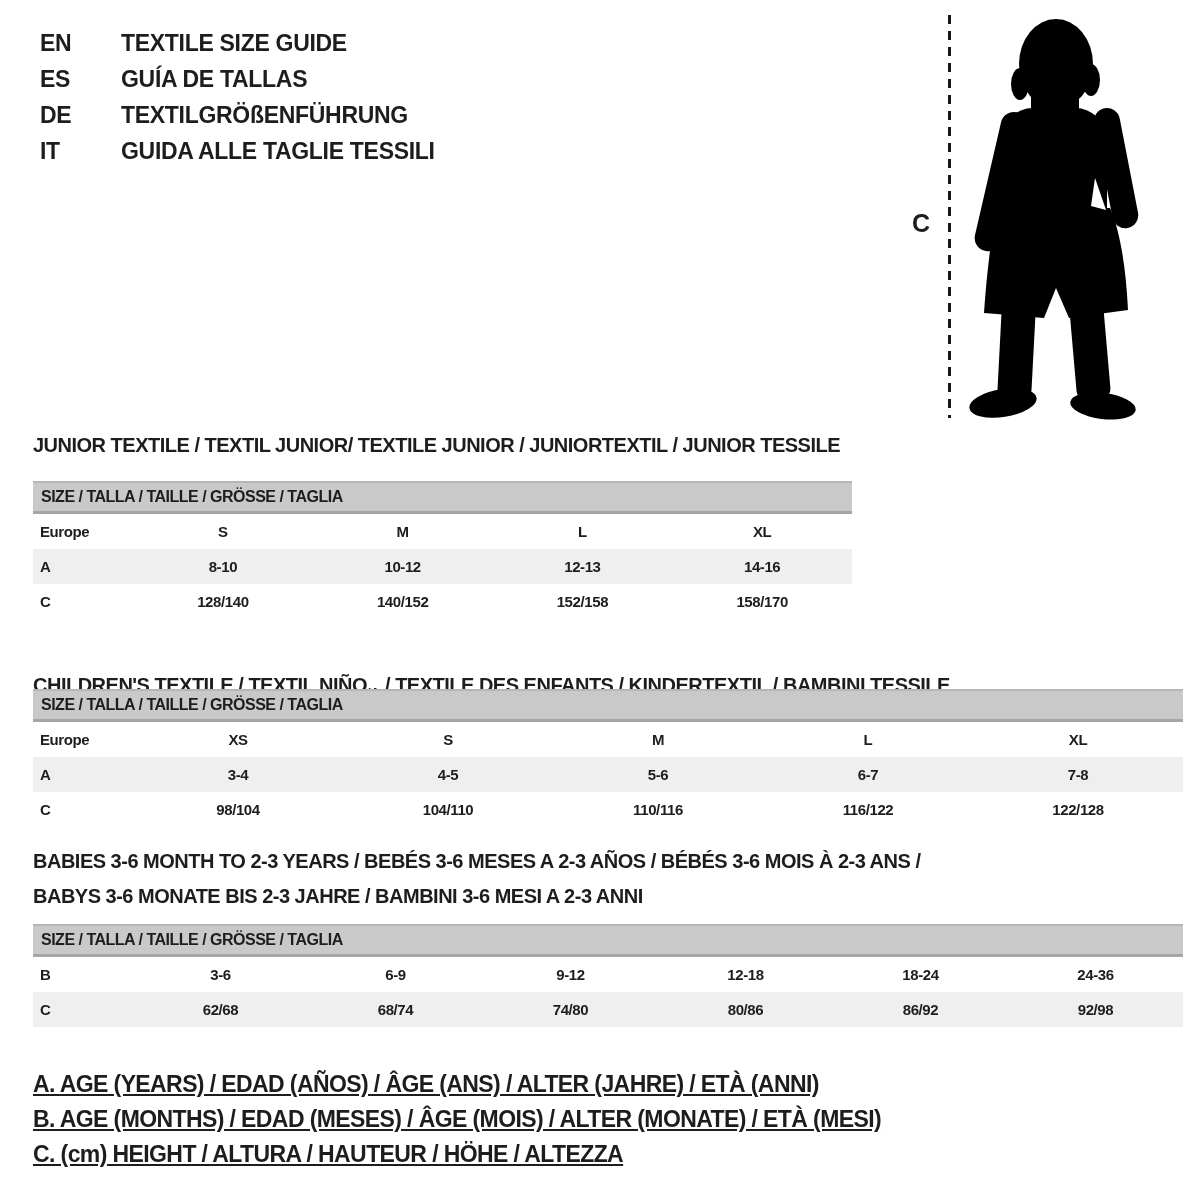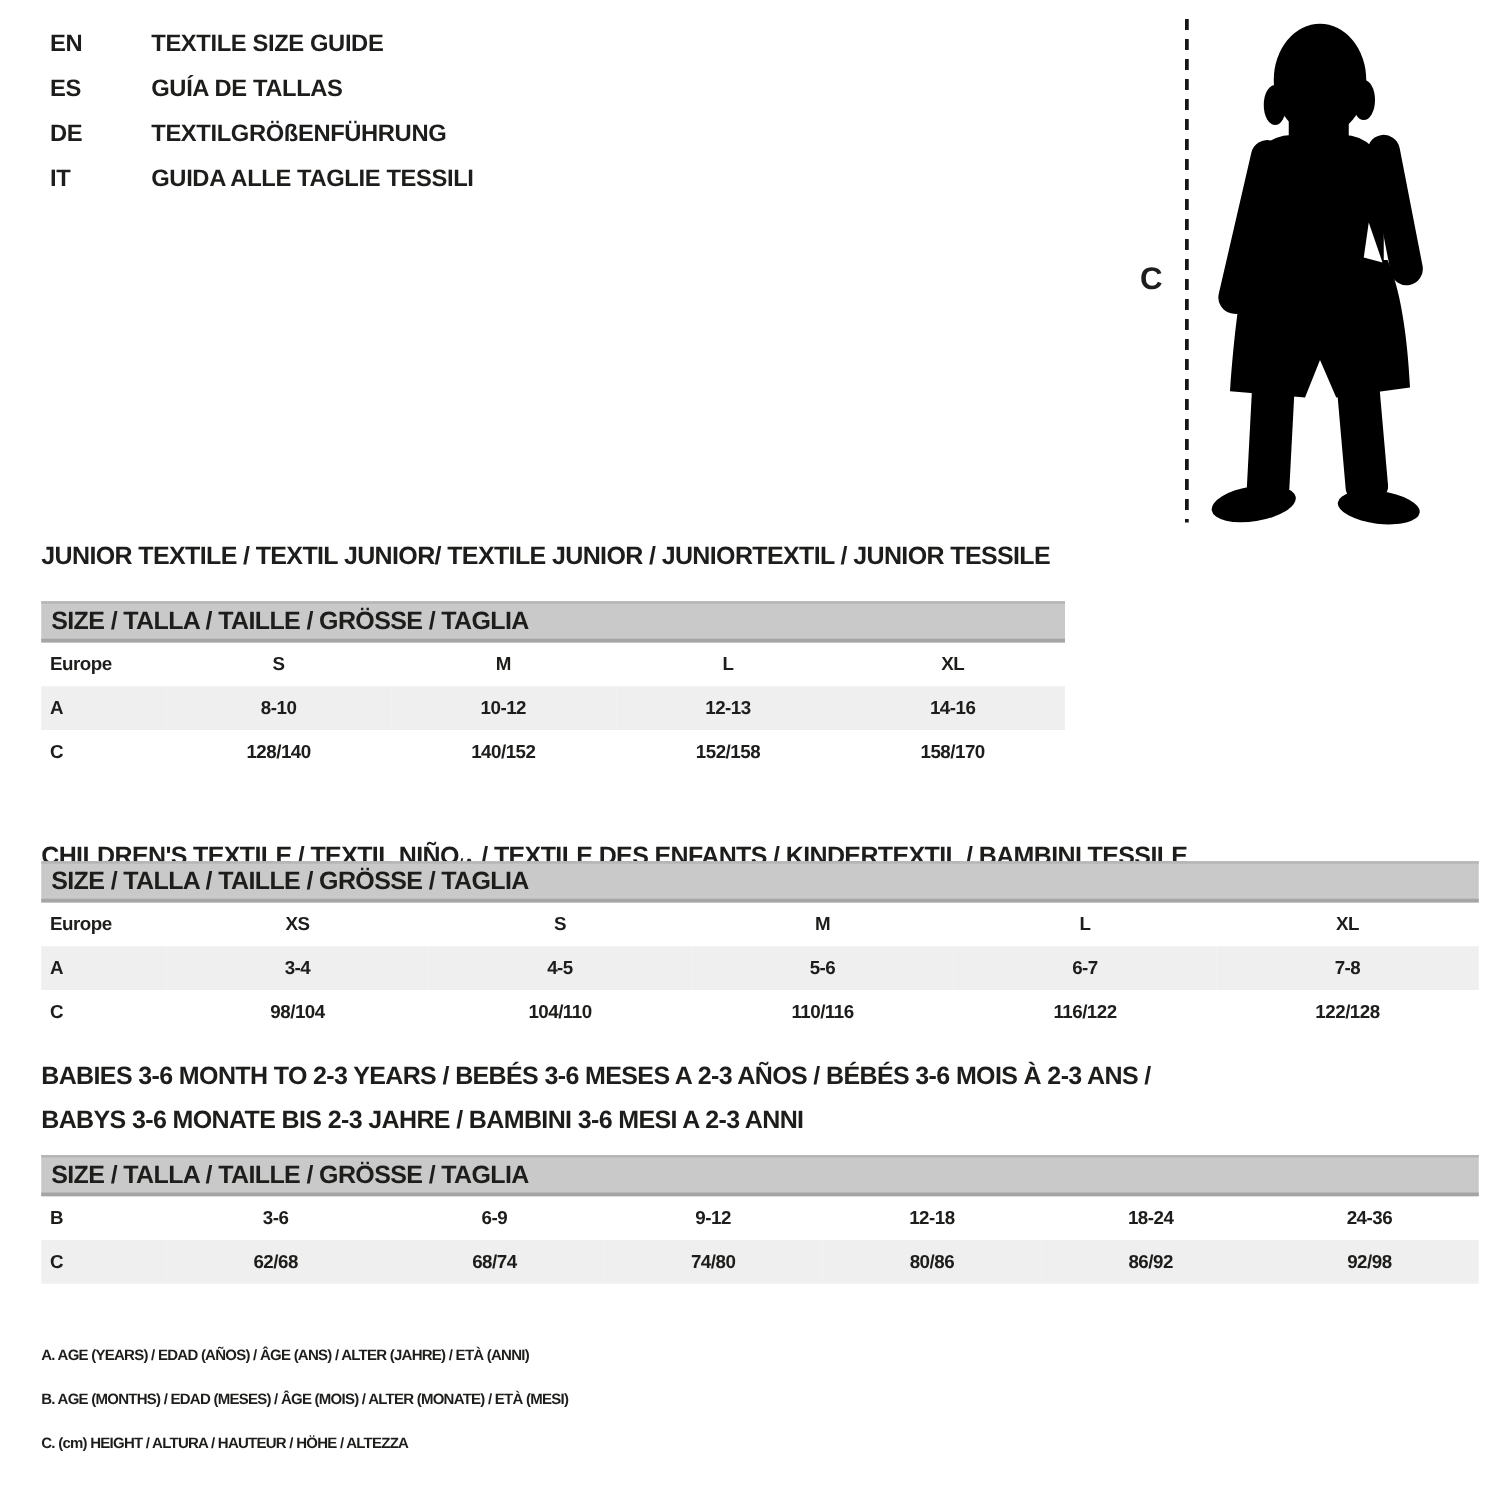--- a/index.html
+++ b/index.html
@@ -8,21 +8,21 @@
     position:relative;
     font-family:"Liberation Sans", sans-serif;
     font-weight:700;
     color:#1d1d1b;
     overflow:hidden;
   }
   .abs { position:absolute; }
 
   
   .lang-block { left:40px; top:25px; }
-  .lang-row { display:flex; height:36px; align-items:flex-start; font-size:19px; letter-spacing:-0.3px; white-space:nowrap; }
+  .lang-row { display:flex; height:36px; align-items:center; font-size:23px; letter-spacing:-0.3px; white-space:nowrap; }
   .lang-code { width:81px; flex:0 0 81px; }
 
   
   .measure-line {
     left:948px; top:15px; width:3px; height:403px;
     background:repeating-linear-gradient(to bottom, #161616 0 9px, transparent 9px 16px);
   }
   .measure-label { left:912px; top:209px; font-size:25px; }
   .silhouette { left:965px; top:16px; }
 
@@ -30,32 +30,32 @@
   .section-title { font-size:20px; letter-spacing:-0.5px; white-space:nowrap; }
   .sub-a { font-size:13px; vertical-align:-5px; letter-spacing:0; }
 
   
   .tbl-wrap { left:33px; }
   .size-bar {
     background:#c9c9c9;
     border-top:2px solid #b6b6b6;
     border-bottom:3px solid #a5a5a5;
     height:33px; display:flex; align-items:center;
-    padding-left:8px; font-size:20px; letter-spacing:-0.5px; white-space:nowrap;
+    padding-left:8px; font-size:16px; letter-spacing:-0.5px; white-space:nowrap;
   }
   table.data { width:100%; border-collapse:collapse; table-layout:fixed; }
   table.data td {
     height:35px; text-align:center; vertical-align:middle;
     font-size:15px; letter-spacing:-0.4px; white-space:nowrap;
   }
   table.data td.rlabel { text-align:left; padding-left:7px; }
   tr.shaded { background:#f0efef; }
 
   
-  .legend-line { font-size:12px; letter-spacing:-0.6px; height:35px; line-height:32px; white-space:nowrap; }
+  .legend-line { font-size:23px; letter-spacing:-0.6px; height:35px; line-height:32px; white-space:nowrap;text-decoration:underline; }
 </style>
 </head>
 <body>
 
 <div class="abs lang-block">
   <div class="lang-row">
     <span class="lang-code">EN</span>
     <span class="lang-label">TEXTILE SIZE GUIDE</span>
   </div>
   <div class="lang-row">

